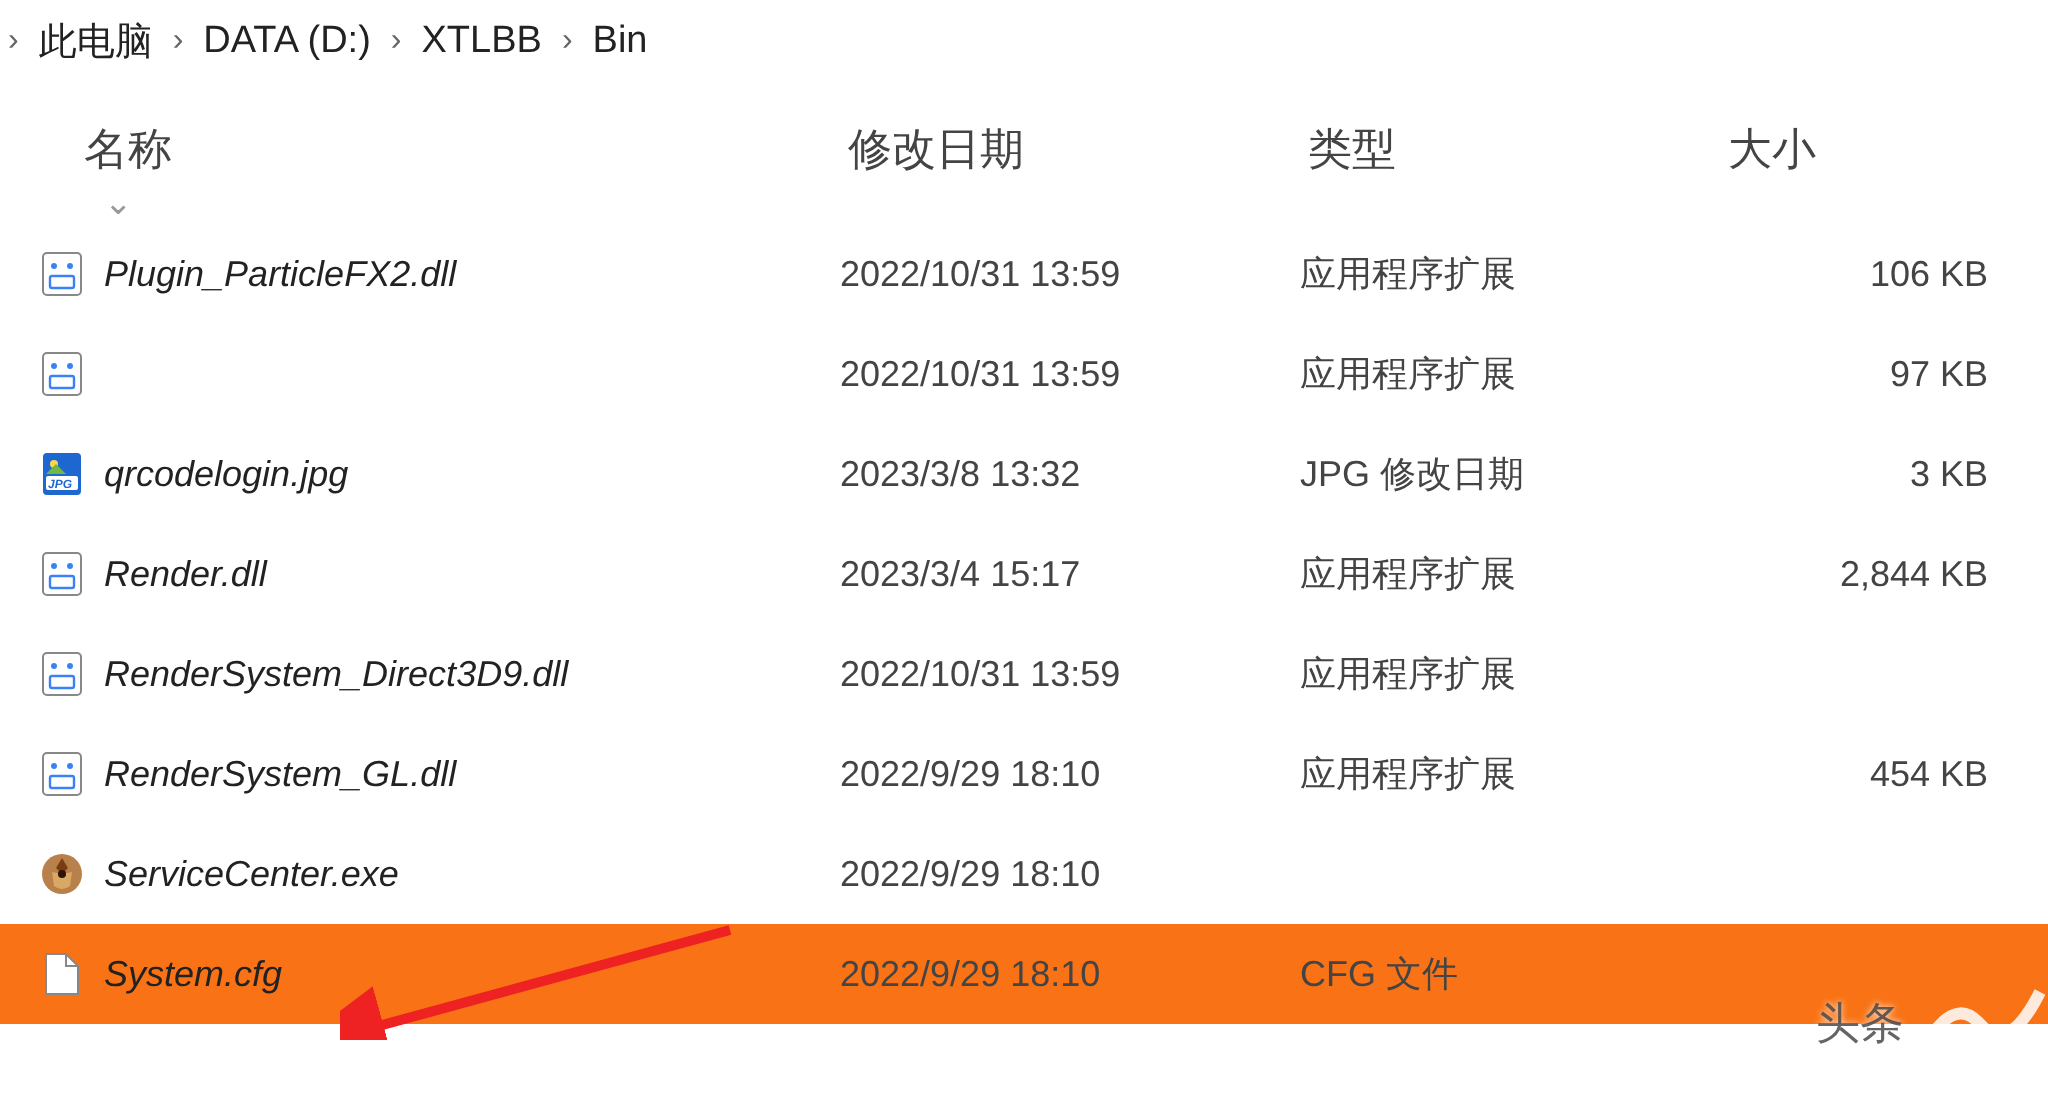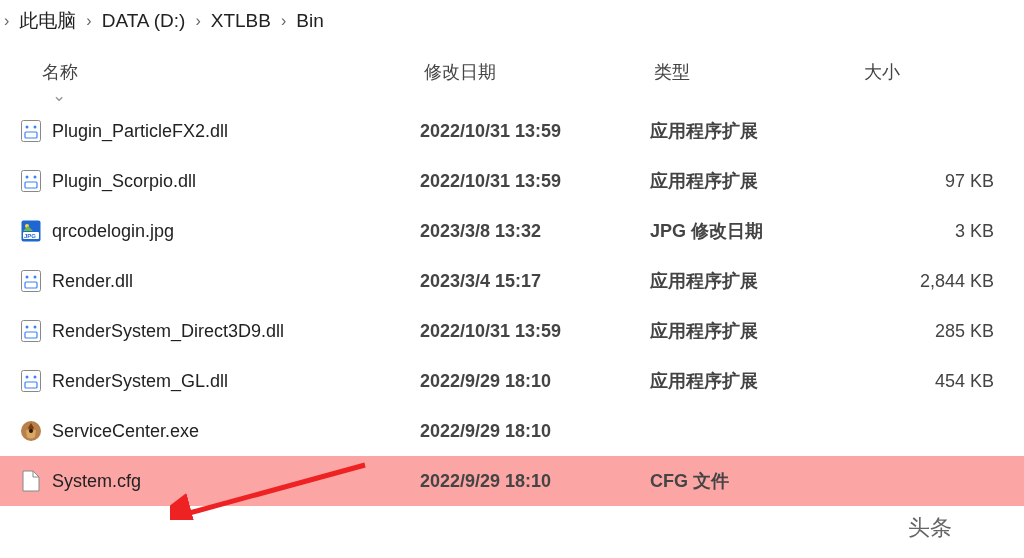--- a/index.html
+++ b/index.html
@@ -3,37 +3,37 @@
   <meta charset="utf-8">
   <style>
     * { box-sizing: border-box; margin: 0; padding: 0; }
     body { font-family: "Microsoft YaHei", "Segoe UI", sans-serif; font-size: 17px; color: #333; background: #fff; width: 1024px; height: 558px; overflow: hidden; position: relative; }
     
     .breadcrumb { display: flex; align-items: center; padding: 8px 0 8px 0; font-size: 19px; color: #222; }
     .breadcrumb .crumb { padding: 0 6px; }
     .breadcrumb .sep { color: #666; padding: 0 4px; font-size: 16px; }
     
     .headers { display: grid; grid-template-columns: 420px 230px 210px 1fr; padding: 18px 0 8px 0; border-bottom: 0; }
-    .headers .hcol { color: #444; font-size: 18px; padding-left: 4px; }
+    .headers .hcol { color: #444; font-size: 22px; padding-left: 4px; }
     .headers .hcol:first-child { padding-left: 42px; }
     
     .rows { }
     .row { display: grid; grid-template-columns: 420px 230px 210px 1fr; align-items: center; height: 50px; padding: 0; }
-    .row.selected { background: #fca5a5; }
-    .name-cell { display: flex; align-items: center; gap: 10px; padding-left: 20px; }
+    .row.selected { background: #f97316; }
+    .name-cell { display: flex; align-items: center; gap: 10px; padding-left: 20px; font-style: italic; }
     .icon-box { width: 22px; height: 22px; display: flex; align-items: center; justify-content: center; }
     .filename { color: #222; font-size: 18px; white-space: nowrap; }
-    .date-cell, .type-cell { color: #444; font-size: 18px; font-weight: bold; }
+    .date-cell, .type-cell { color: #444; font-size: 18px; }
     .size-cell { color: #444; font-size: 18px; text-align: right; padding-right: 30px; }
     
     .partial-top { height: 14px; display: flex; align-items: flex-end; padding-left: 20px; overflow: hidden; }
     
     .arrow { position: absolute; left: 170px; top: 460px; width: 200px; height: 60px; pointer-events: none; }
     
-    .watermark { position: absolute; right: 0; bottom: 10px; color: #fff; opacity: 0.9; display: flex; align-items: center; gap: 4px; }
+    .watermark { position: absolute; right: 0; bottom: 26px; color: #fff; opacity: 0.9; display: flex; align-items: center; gap: 4px; }
     .watermark .txt { font-size: 22px; color: #555; text-shadow: 0 0 3px #fff; }
     .watermark .logo { width: 68px; height: 40px; }
   </style>
 </head>
 <body>
 
 <div class="breadcrumb">
   <span class="sep">›</span>
   <span class="crumb">此电脑</span>
   <span class="sep">›</span>
@@ -64,32 +64,32 @@
             <rect x="0.5" y="0.5" width="19" height="21" rx="2" fill="#fff" stroke="#888"></rect>
             <circle cx="6" cy="7" r="1.5" fill="#3b82f6"></circle>
             <circle cx="14" cy="7" r="1.5" fill="#3b82f6"></circle>
             <rect x="4" y="12" width="12" height="6" rx="1" fill="none" stroke="#3b82f6" stroke-width="1.2"></rect>
           </svg>
         </span>
         <span class="filename">Plugin_ParticleFX2.dll</span>
       </div>
       <div class="date-cell">2022/10/31 13:59</div>
       <div class="type-cell">应用程序扩展</div>
-    </div>
-    <div class="row">
-      <div class="name-cell">
-        <span class="icon-box">
-          <svg width="20" height="22" viewBox="0 0 20 22">
-            <rect x="0.5" y="0.5" width="19" height="21" rx="2" fill="#fff" stroke="#888"></rect>
-            <circle cx="6" cy="7" r="1.5" fill="#3b82f6"></circle>
-            <circle cx="14" cy="7" r="1.5" fill="#3b82f6"></circle>
-            <rect x="4" y="12" width="12" height="6" rx="1" fill="none" stroke="#3b82f6" stroke-width="1.2"></rect>
-          </svg>
-        </span>
-        <span class="filename">Plugin_Scorpio.dll</span>
+      <div class="size-cell">106 KB</div>
+    </div>
+    <div class="row">
+      <div class="name-cell">
+        <span class="icon-box">
+          <svg width="20" height="22" viewBox="0 0 20 22">
+            <rect x="0.5" y="0.5" width="19" height="21" rx="2" fill="#fff" stroke="#888"></rect>
+            <circle cx="6" cy="7" r="1.5" fill="#3b82f6"></circle>
+            <circle cx="14" cy="7" r="1.5" fill="#3b82f6"></circle>
+            <rect x="4" y="12" width="12" height="6" rx="1" fill="none" stroke="#3b82f6" stroke-width="1.2"></rect>
+          </svg>
+        </span>
       </div>
       <div class="date-cell">2022/10/31 13:59</div>
       <div class="type-cell">应用程序扩展</div>
       <div class="size-cell">97 KB</div>
     </div>
     <div class="row">
       <div class="name-cell">
         <span class="icon-box">
           <svg width="20" height="22" viewBox="0 0 20 22">
             <rect x="0.5" y="0.5" width="19" height="21" rx="2" fill="#1e66d0"></rect>
@@ -128,21 +128,20 @@
             <rect x="0.5" y="0.5" width="19" height="21" rx="2" fill="#fff" stroke="#888"></rect>
             <circle cx="6" cy="7" r="1.5" fill="#3b82f6"></circle>
             <circle cx="14" cy="7" r="1.5" fill="#3b82f6"></circle>
             <rect x="4" y="12" width="12" height="6" rx="1" fill="none" stroke="#3b82f6" stroke-width="1.2"></rect>
           </svg>
         </span>
         <span class="filename">RenderSystem_Direct3D9.dll</span>
       </div>
       <div class="date-cell">2022/10/31 13:59</div>
       <div class="type-cell">应用程序扩展</div>
-      <div class="size-cell">285 KB</div>
     </div>
     <div class="row">
       <div class="name-cell">
         <span class="icon-box">
           <svg width="20" height="22" viewBox="0 0 20 22">
             <rect x="0.5" y="0.5" width="19" height="21" rx="2" fill="#fff" stroke="#888"></rect>
             <circle cx="6" cy="7" r="1.5" fill="#3b82f6"></circle>
             <circle cx="14" cy="7" r="1.5" fill="#3b82f6"></circle>
             <rect x="4" y="12" width="12" height="6" rx="1" fill="none" stroke="#3b82f6" stroke-width="1.2"></rect>
           </svg>

